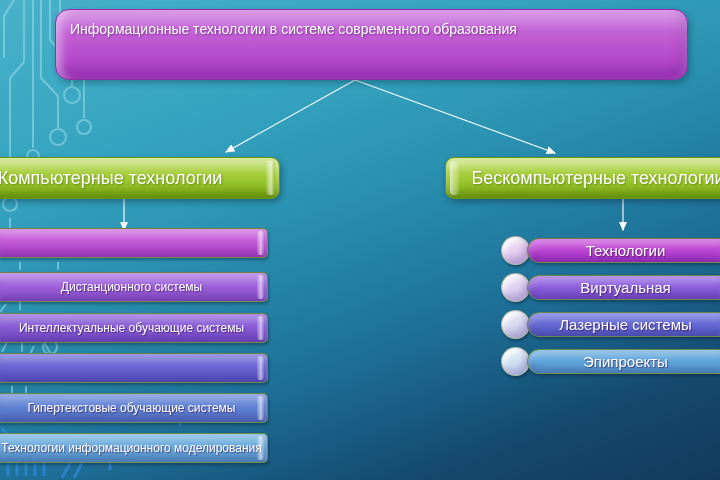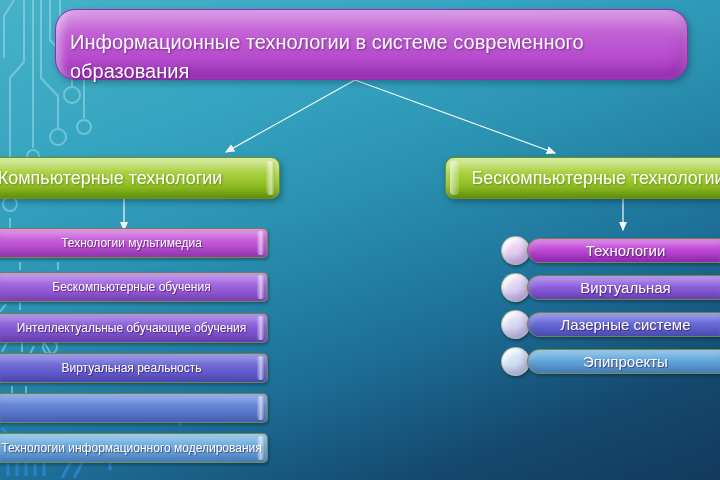--- a/index.html
+++ b/index.html
@@ -2,22 +2,22 @@
 <html><head>
 <meta charset="utf-8">
 <style>
   html,body{margin:0;padding:0;}
   body{width:720px;height:480px;overflow:hidden;font-family:"Liberation Sans", sans-serif;}
   .slide{position:relative;width:720px;height:480px;overflow:hidden;
     background:linear-gradient(160deg,#47b2c9 0%,#35a4c0 25%,#2b93b2 42%,#1d6f97 66%,#15486e 85%,#123a5e 100%);}
   svg.layer{position:absolute;left:0;top:0;}
   .circuit{z-index:0;}
   .connectors{z-index:1;}
-  .title-box{position:absolute;z-index:2;left:55px;top:9px;width:633px;height:71px;border-radius:20px;
-    box-sizing:border-box;padding:18px 14px;color:#fff;font-size:20px;line-height:29px;
+  .title-box{position:absolute;z-index:2;left:55px;top:9px;width:633px;height:71px;border-radius:14px;
+    box-sizing:border-box;padding:5px 14px;color:#fff;font-size:14px;line-height:29px;
     background:linear-gradient(180deg,#cb74dd 0%,#bb53d0 55%,#aa3cc4 100%);
     border:1px solid #932dac;text-shadow:1px 1px 2px rgba(60,0,80,.5);
     box-shadow:2px 3px 6px rgba(0,20,40,.3),inset 0 12px 14px rgba(255,255,255,.28),
       inset 10px 0 10px -5px rgba(255,255,255,.35),inset -6px -10px 12px rgba(110,25,140,.35);}
   .branch{position:absolute;z-index:2;height:42px;border-radius:9px;display:flex;align-items:center;justify-content:center;
     color:#fff;font-size:18px;text-shadow:1px 1px 2px rgba(50,80,0,.45);box-sizing:border-box;
     background:linear-gradient(180deg,#bcdc5c 0%,#a3cc37 45%,#8aba20 82%,#79a716 100%);
     border:1px solid #6d9414;
     box-shadow:2px 3px 6px rgba(0,20,40,.35),inset 0 9px 9px rgba(255,255,255,.4),inset 0 -12px 10px -6px rgba(80,120,5,.55);}
   .branch-left{left:-60px;top:157px;width:340px;}
@@ -113,55 +113,54 @@
     <span class="bevel-r"></span>
   </div>
 
   <div class="branch branch-right">
     <span class="bevel-l"></span>
     <span>Бескомпьютерные технологии</span>
   </div>
 
   <div id="left-col">
       <div class="lbar" style="top: 228px; background: linear-gradient(rgb(207, 110, 224), rgb(178, 63, 201));">
-        <span>Технологии мультимедиа</span>
         <span class="bevel"></span>
       </div>
       <div class="lbar" style="top: 272px; background: linear-gradient(rgb(171, 116, 227), rgb(143, 79, 209));">
-        <span>Бескомпьютерные обучения</span>
+        <span>Дистанционного системы</span>
         <span class="bevel"></span>
       </div>
       <div class="lbar" style="top: 313px; background: linear-gradient(rgb(149, 105, 222), rgb(121, 76, 202));">
-        <span>Интеллектуальные обучающие обучения</span>
+        <span>Интеллектуальные обучающие системы</span>
         <span class="bevel"></span>
       </div>
       <div class="lbar" style="top: 353px; background: linear-gradient(rgb(118, 114, 219), rgb(90, 85, 200));">
-        <span>Виртуальная реальность</span>
         <span class="bevel"></span>
       </div>
       <div class="lbar" style="top: 393px; background: linear-gradient(rgb(111, 142, 220), rgb(82, 116, 201));">
+        <span>Гипертекстовые обучающие системы</span>
         <span class="bevel"></span>
       </div>
       <div class="lbar" style="top: 433px; background: linear-gradient(rgb(122, 182, 227), rgb(86, 154, 210));">
         <span>Технологии информационного моделирования</span>
         <span class="bevel"></span>
       </div>
     </div>
   <div id="right-col">
       <div class="rbullet" style="top: 236px; background: linear-gradient(rgb(242, 224, 248), rgb(221, 196, 236));"></div>
       <div class="rbar" style="top: 238px; background: linear-gradient(rgb(205, 92, 224), rgb(171, 49, 199));">
         <span>Технологии</span>
       </div>
       <div class="rbullet" style="top: 273px; background: linear-gradient(rgb(236, 223, 247), rgb(214, 200, 236));"></div>
       <div class="rbar" style="top: 275px; background: linear-gradient(rgb(156, 112, 227), rgb(123, 78, 210));">
         <span>Виртуальная</span>
       </div>
       <div class="rbullet" style="top: 310px; background: linear-gradient(rgb(230, 228, 246), rgb(204, 208, 236));"></div>
       <div class="rbar" style="top: 312px; background: linear-gradient(rgb(116, 120, 223), rgb(85, 92, 201));">
-        <span>Лазерные системе</span>
+        <span>Лазерные системы</span>
       </div>
       <div class="rbullet" style="top: 347px; background: linear-gradient(rgb(224, 236, 247), rgb(196, 220, 239));"></div>
       <div class="rbar" style="top: 349px; background: linear-gradient(rgb(112, 177, 225), rgb(81, 154, 210));">
         <span>Эпипроекты</span>
       </div>
     </div>
 
 </div>
 
 </body></html>

